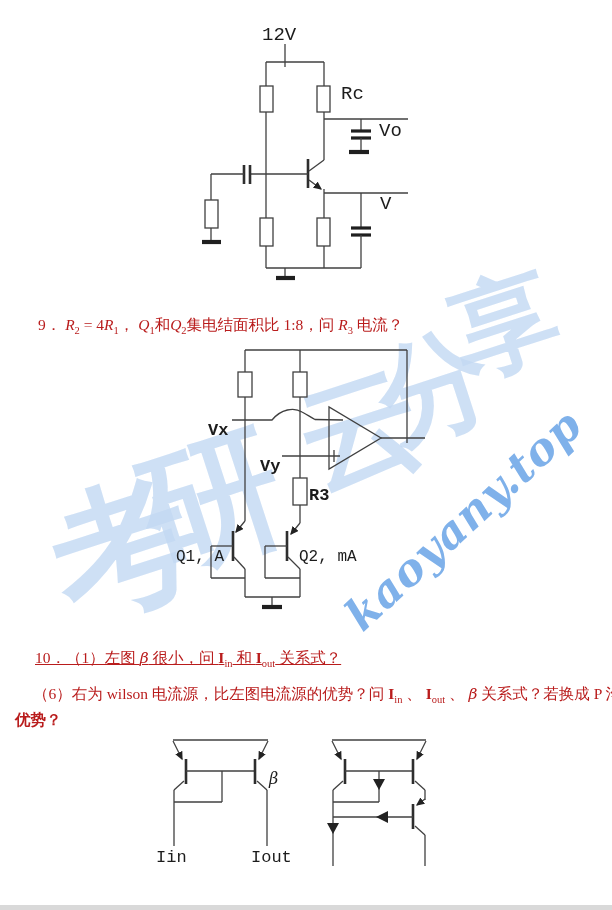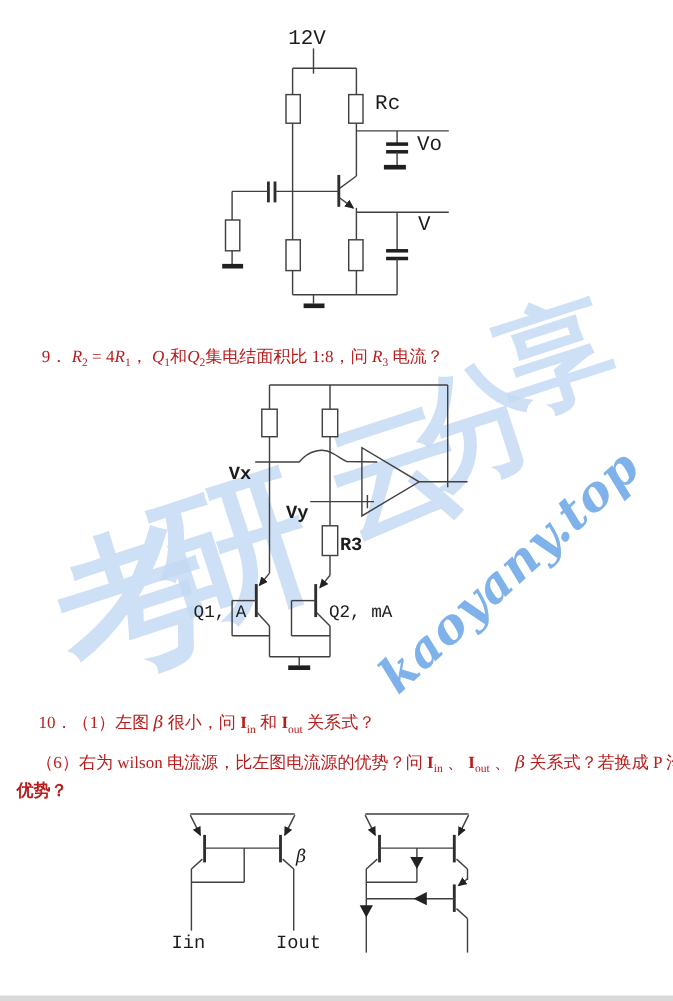--- a/index.html
+++ b/index.html
@@ -214,21 +214,21 @@
       </g>
       <polygon class="cur" points="388,811 388,823 376,817"></polygon>
       <polygon class="cur" points="327,823 339,823 333,834"></polygon>
     </g>
   </svg>
 
   <div class="q" style="left:38px;top:315px;">
     <span>9． </span><i class="v">R</i><sub>2</sub><span> = 4</span><i class="v">R</i><sub>1</sub><span>， </span><i class="v">Q</i><sub>1</sub><span>和</span><i class="v">Q</i><sub>2</sub><span>集电结面积比 1:8，问 </span><i class="v">R</i><sub>3</sub><span> 电流？</span>
   </div>
 
-  <div class="q" style="left:35px;top:648px;">
+  <div class="q" style="left:35px;top:648px;text-decoration:underline;">
     <span>10．（1）左图 </span><i class="beta">β</i><span> 很小，问 </span><b>I</b><sub>in</sub><span> 和 </span><b>I</b><sub>out</sub><span> 关系式？</span>
   </div>
   <div class="q" style="left:33px;top:684px;">
     <span>（6）右为 wilson 电流源，比左图电流源的优势？问 </span><b>I</b><sub>in</sub><span> 、 </span><b>I</b><sub>out</sub><span> 、 </span><i class="beta">β</i><span> 关系式？若换成 P 沟道 MOS，还有没有</span>
   </div>
   <div class="q" style="left:15px;top:710px;font-weight:bold;">
     <span>优势？</span>
   </div>
 
   <div class="edge-bar"></div>

